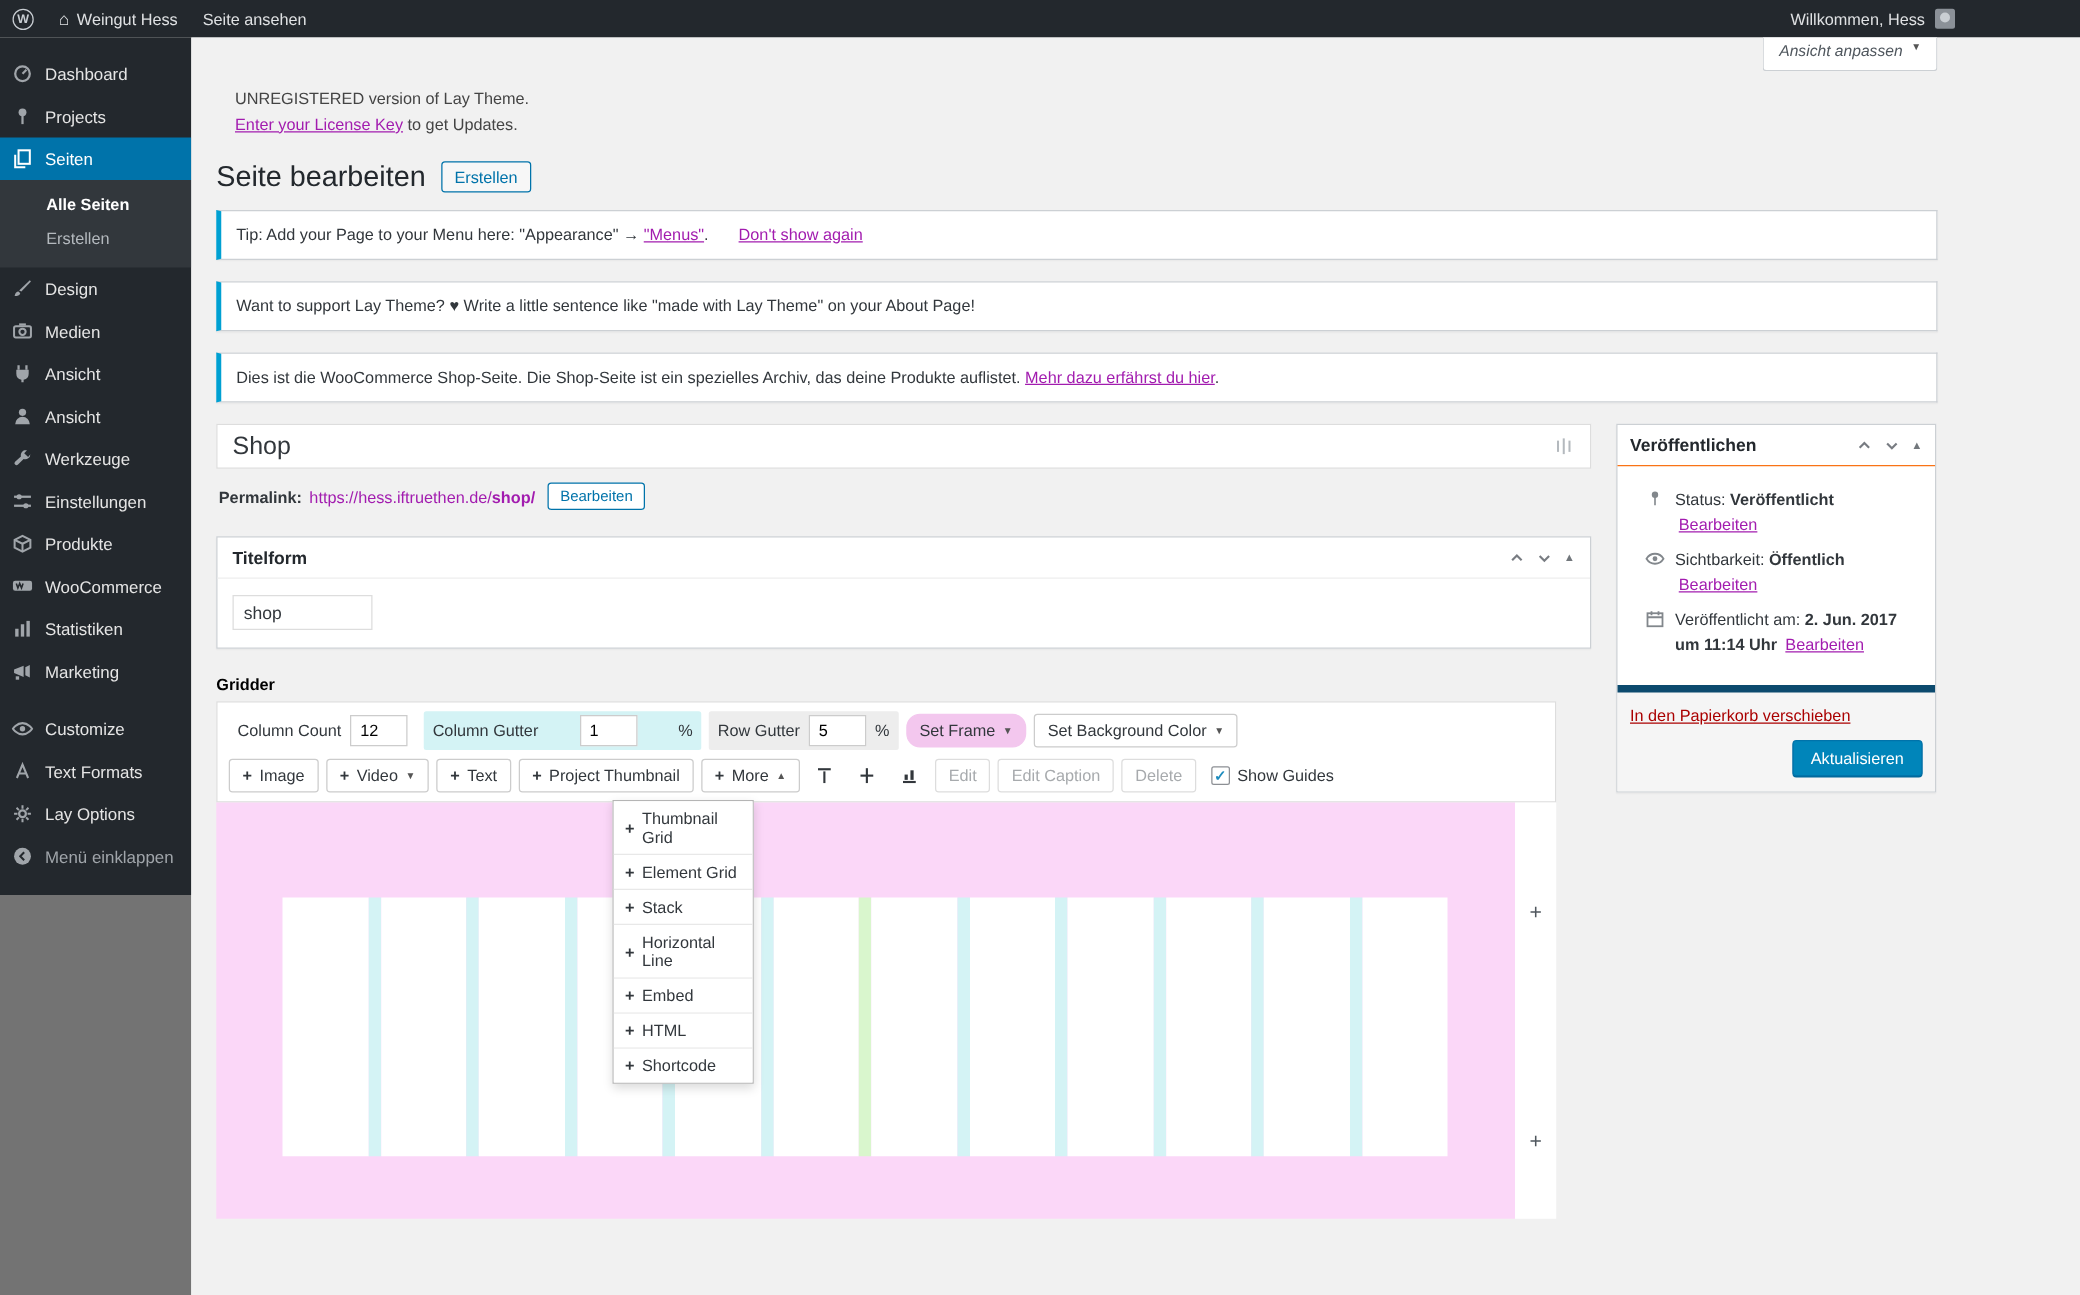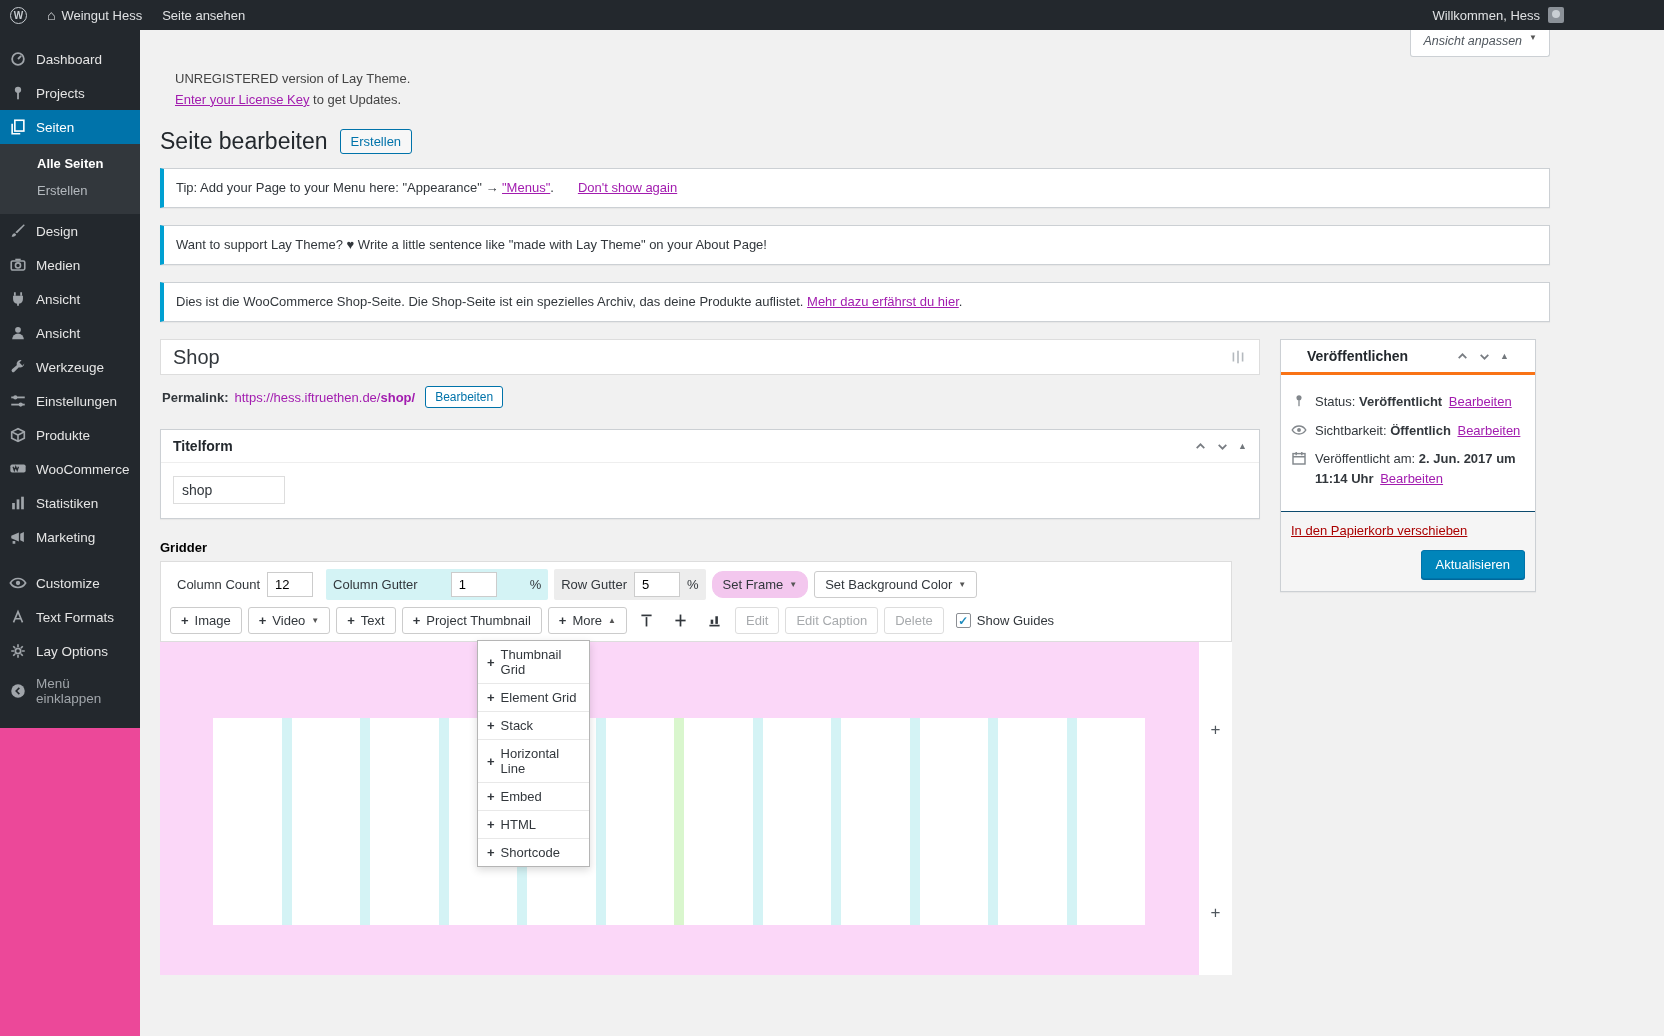--- a/index.html
+++ b/index.html
@@ -15,21 +15,21 @@
   .admin-bar { height:30px; background:#23282d; color:#dfe1e3; display:flex; align-items:center; font-size:13px; }
   .ab-item { display:flex; align-items:center; gap:6px; padding:0 10px; height:30px; cursor:pointer; }
   .wp-logo { width:17px; height:17px; border:1.5px solid #c8cdd2; border-radius:50%; display:flex; align-items:center; justify-content:center; font-size:10px; font-weight:bold; color:#c8cdd2; }
   .ab-home { font-size:14px; line-height:1; }
   .ab-right { margin-left:auto; margin-right:100px; display:flex; align-items:center; gap:8px; }
   .avatar { width:16px; height:16px; background:#8b9198; border-radius:2px; position:relative; overflow:hidden; }
   .avatar::after { content:""; position:absolute; left:4px; top:3px; width:8px; height:8px; border-radius:50%; background:#c9ced3; }
 
   
   .layout { display:flex; height:1006px; }
-  .sidebar { width:140px; flex-shrink:0; background:#ec4899; }
+  .sidebar { width:153px; flex-shrink:0; background:#737373; }
   .sidebar-inner { background:#23282d; padding:12px 0 14px; }
   .menu-item { display:flex; align-items:center; gap:9px; padding:8px 9px; color:#e5e5e5; cursor:pointer; font-size:13.5px; }
   .menu-item .icon { width:18px; height:18px; color:#a0a5aa; flex-shrink:0; display:flex; }
   .menu-item .icon svg { width:100%; height:100%; }
   .menu-item.active { background:#0073aa; color:#fff; }
   .menu-item.active .icon { color:#fff; }
   .submenu { background:#32373c; padding:6px 0 10px; }
   .submenu-item { padding:6px 10px 6px 37px; color:#b4b9be; cursor:pointer; }
   .submenu-item.current { color:#fff; font-weight:700; }
   .menu-spacer { height:12px; }
@@ -97,28 +97,28 @@
   .grid-col { flex:1; background:#fff; }
   .grid-gutter { width:10px; background:var(--grid-cyan, #d4f3f5); }
   .grid-gutter.green { background:var(--grid-green, #d9f6cd); }
   .grid-side { width:33px; background:#fff; position:relative; }
   .add-row-btn { position:absolute; left:0; width:100%; text-align:center; font-size:17px; color:#50575e; cursor:pointer; }
   .add-row-btn.first { top:78px; }
   .add-row-btn.second { top:261px; }
 
   
   .publish-box { background:#fff; border:1px solid #ccd0d4; box-shadow:0 1px 1px rgba(0,0,0,.04); }
-  .publish-header { display:flex; align-items:center; padding:8px 26px; border-bottom:3px solid #f97316; }
+  .publish-header { display:flex; align-items:center; padding:8px 10px; border-bottom:1px solid #f97316; }
   .publish-title { font-size:14px; font-weight:600; color:#23282d; }
-  .publish-body { padding:8px 10px 14px; }
+  .publish-body { padding:8px 22px 14px; }
   .pub-row { display:flex; gap:8px; margin:9px 0; line-height:1.5; }
   .pub-row .picon { width:16px; height:16px; color:#82878c; flex-shrink:0; margin-top:1px; }
   .pub-row .picon svg { width:100%; height:100%; }
   .pub-row a { margin-left:3px; }
-  .publish-footer { background:#f5f5f5; border-top:1px solid #0c4a6e; padding:11px 10px 12px; }
+  .publish-footer { background:#f5f5f5; border-top:6px solid #0c4a6e; padding:11px 10px 12px; }
   .trash-link { color:#a00; }
   .btn-row { display:flex; justify-content:flex-end; margin-top:12px; }
   .primary-btn { background:var(--primary-button, #0085ba); border:1px solid #0073aa; box-shadow:0 1px 0 #006799; color:#fff; padding:6px 14px; border-radius:3px; font-size:13px; cursor:pointer; font-family:inherit; }
 </style>
 </head>
 <body>
 
 <div class="admin-bar">
   <div class="ab-item">
     <span class="wp-logo">

